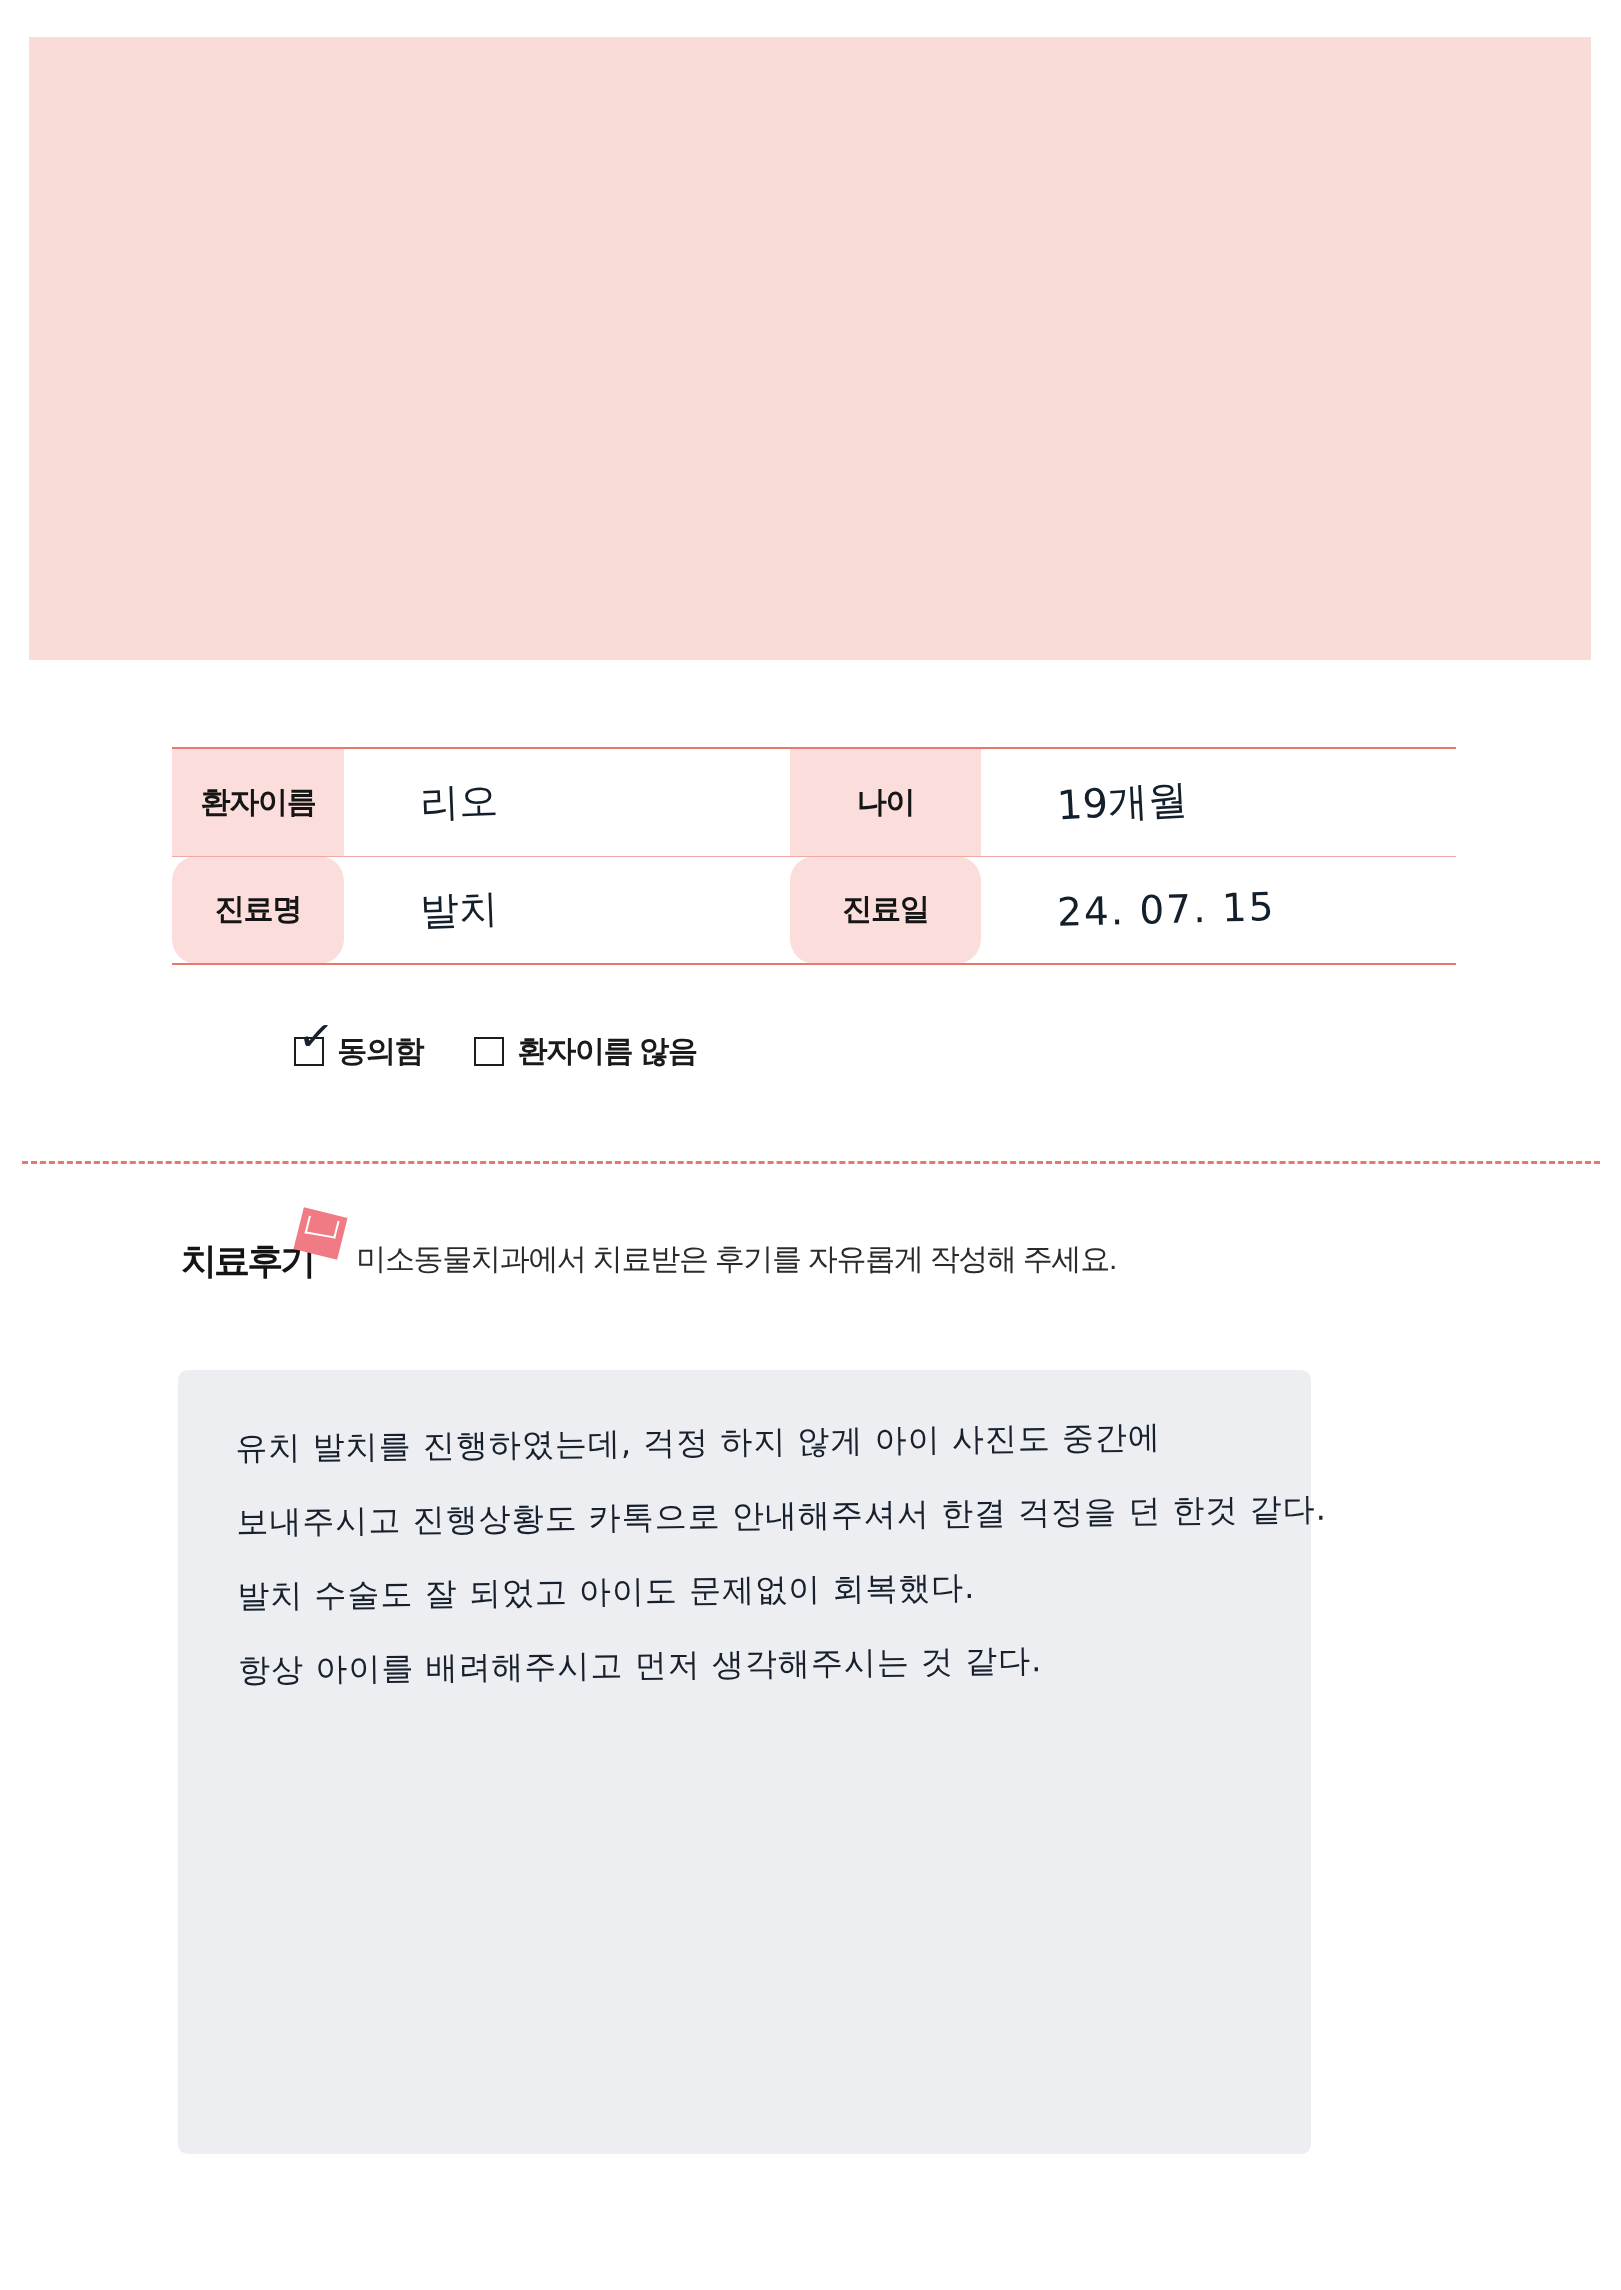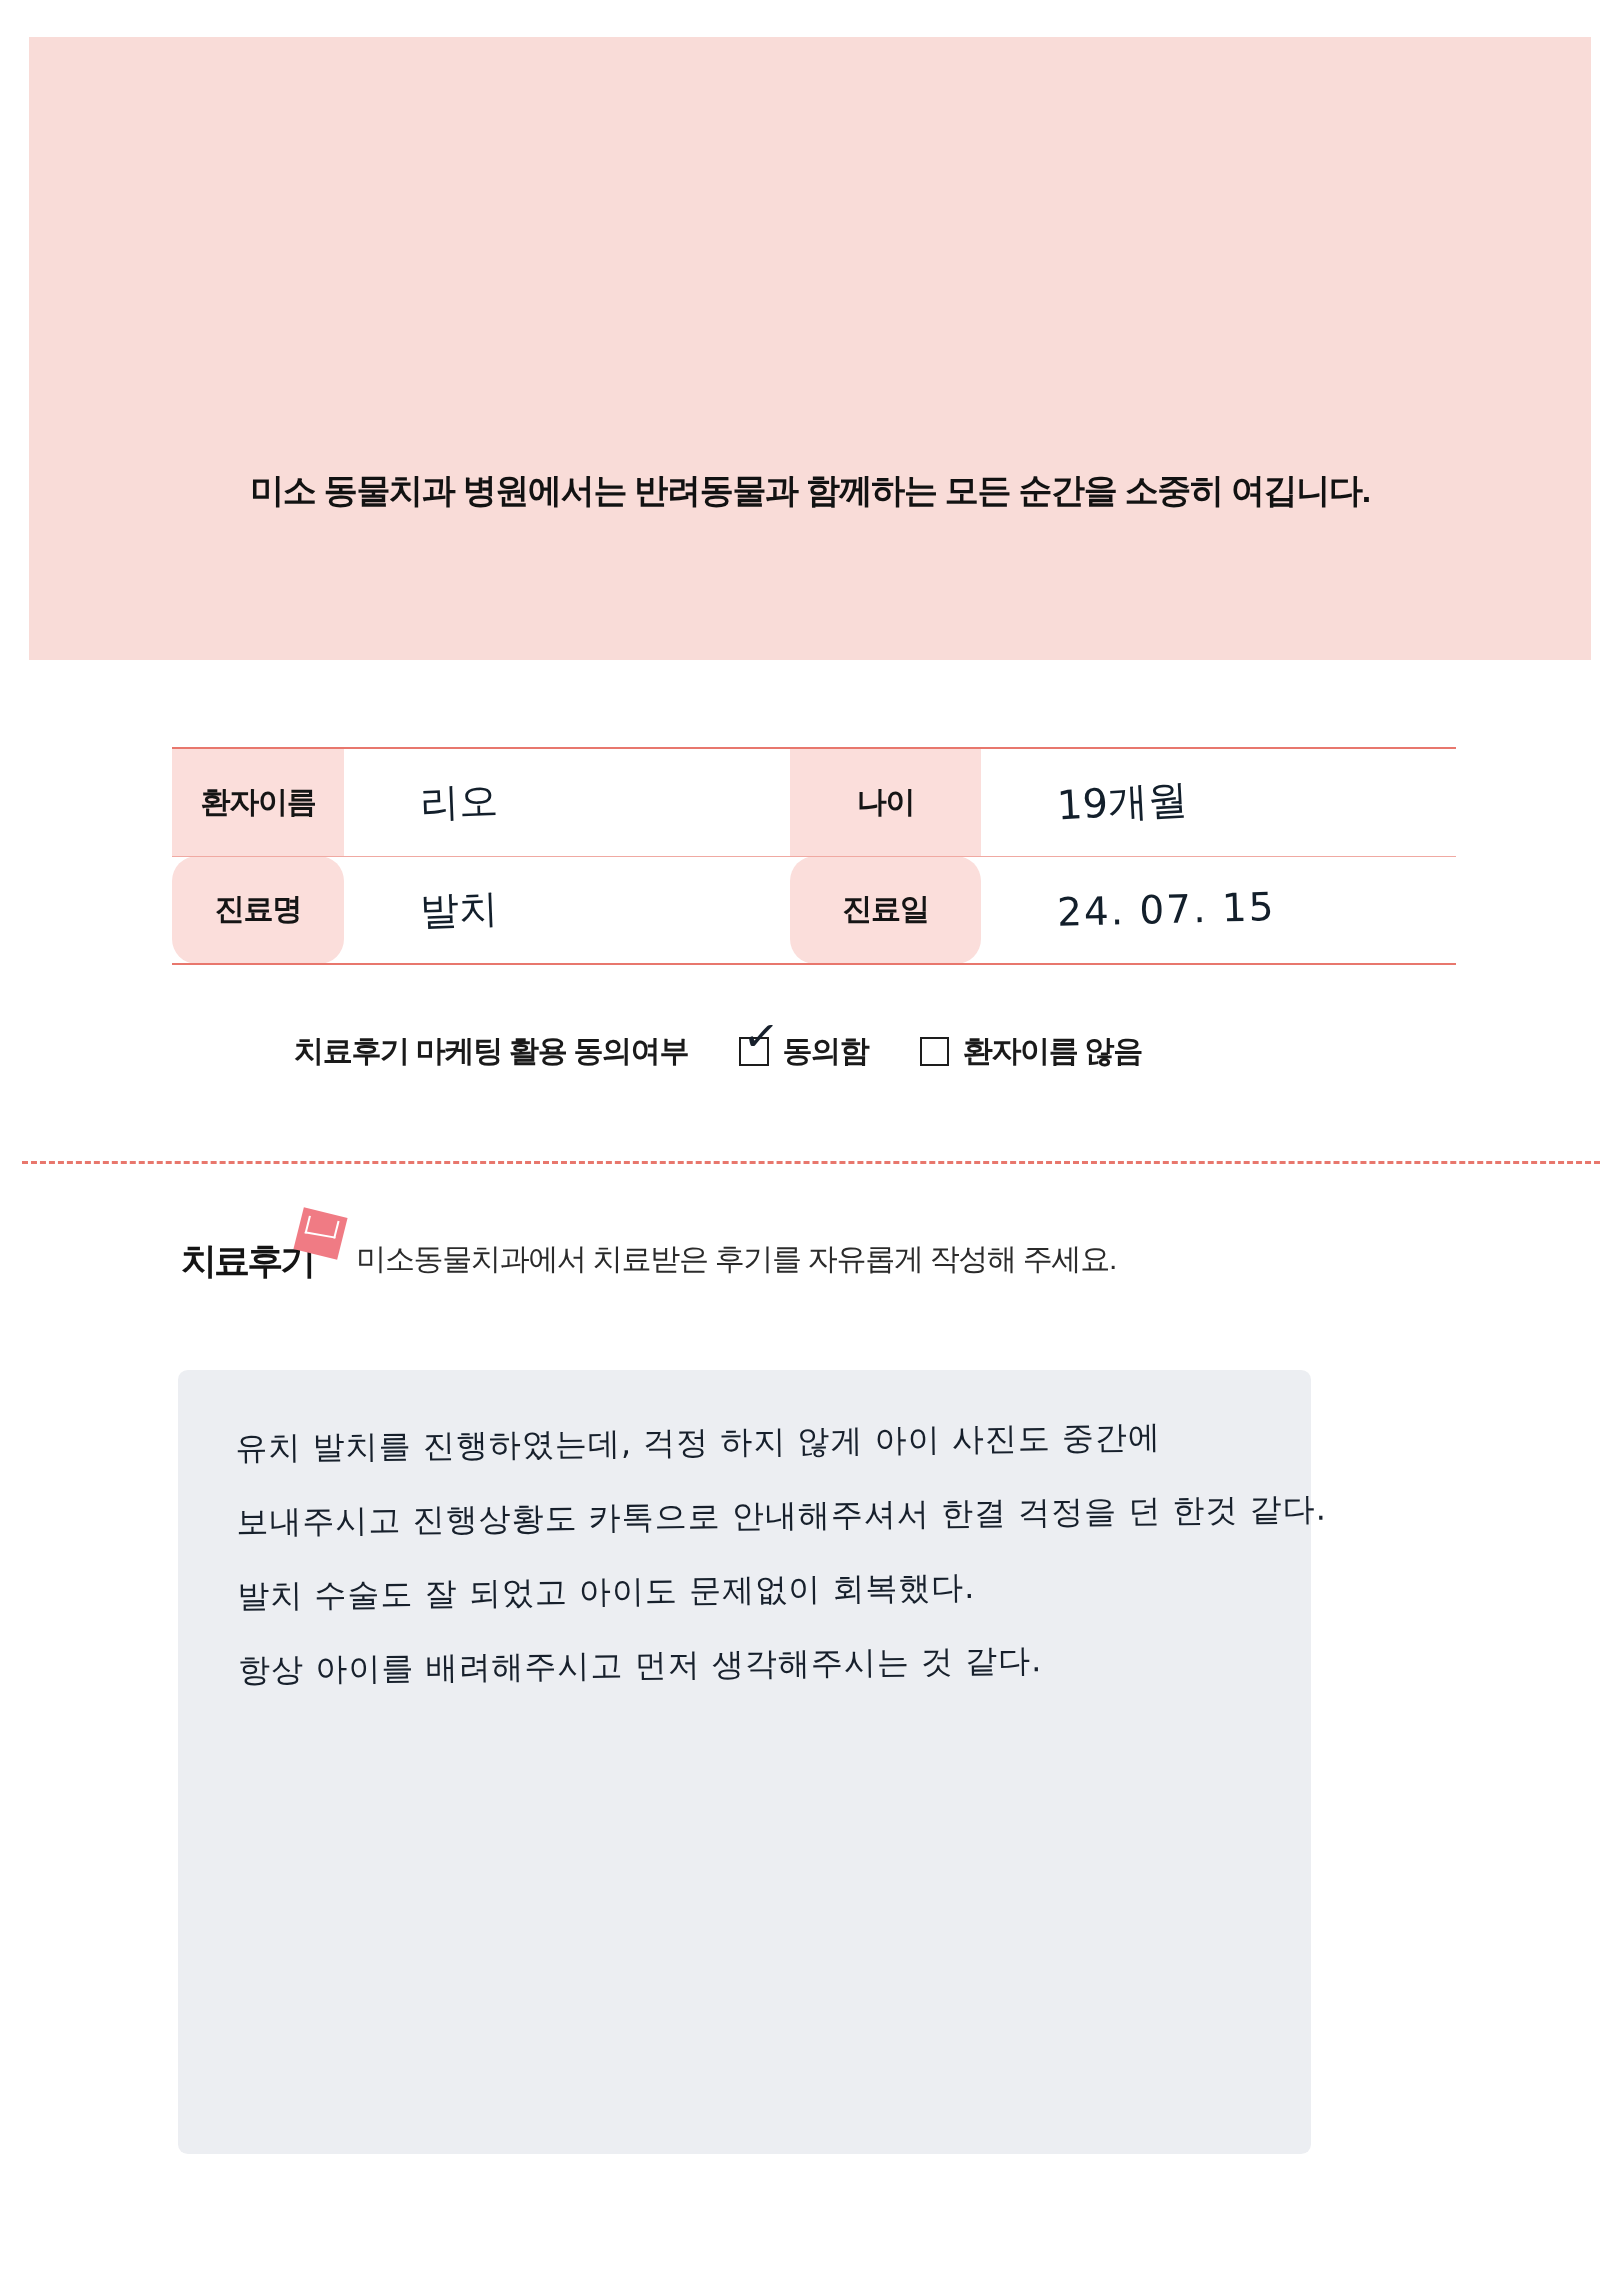--- a/index.html
+++ b/index.html
@@ -232,21 +232,20 @@
     white-space: pre-wrap;
     transform: rotate(-0.7deg);
     transform-origin: left top;
     letter-spacing: 1px;
   }
 </style>
 </head>
 <body>
 
 <div class="header-band">
-  <div class="tagline">미소 동물치과 병원에서는 반려동물과 함께하는 모든 순간을 소중히 여깁니다.</div>
 </div>
 
 <table class="info-table">
   <colgroup>
     <col class="col-lbl1">
       <col class="col-val1">
       <col class="col-lbl2">
       <col class="col-val2">
   </colgroup>
   <tbody>
@@ -259,21 +258,20 @@
     <tr>
       <td class="lbl">진료명</td>
       <td class="val"><span class="hand">발치</span></td>
       <td class="lbl">진료일</td>
       <td class="val"><span class="hand date">24. 07. 15</span></td>
     </tr>
   </tbody>
 </table>
 
 <div class="consent-row">
-  <span class="consent-label">치료후기 마케팅 활용 동의여부</span>
 
   <span class="consent-opt">
     <span class="box">
       <span class="checkmark">✓</span>
     </span>
     <span>동의함</span>
   </span>
 
   <span class="consent-opt">
     <span class="box"></span>

